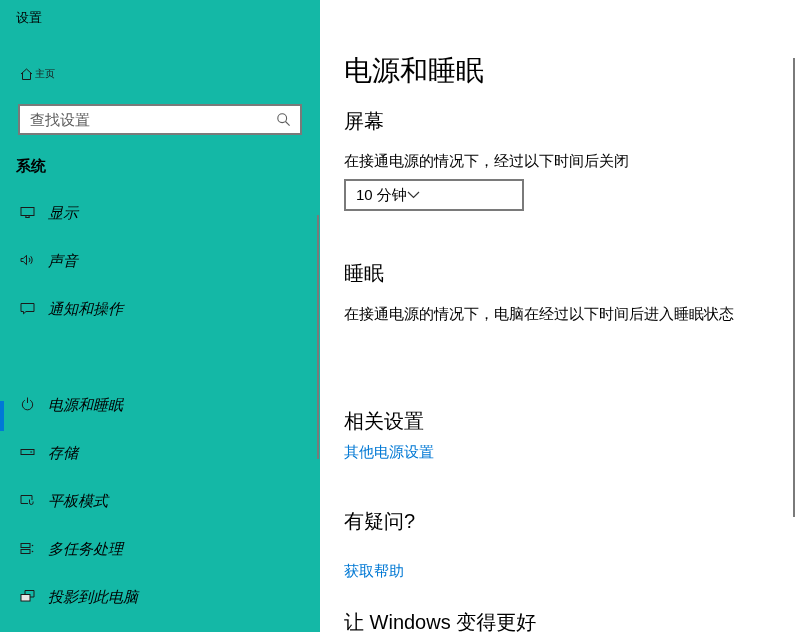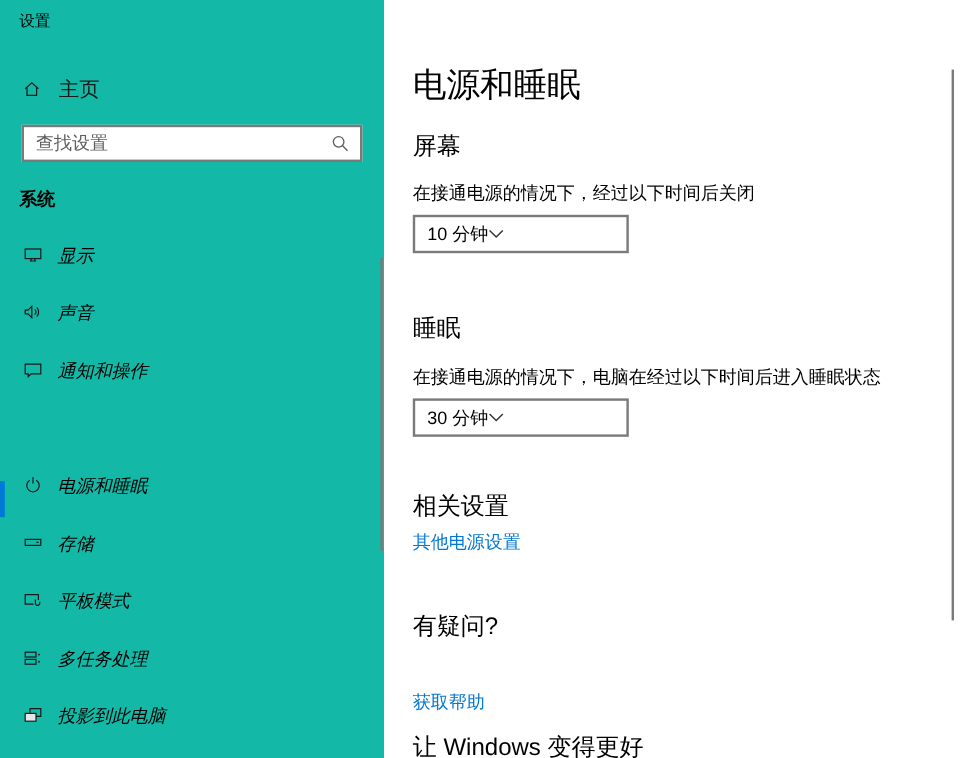--- a/index.html
+++ b/index.html
@@ -9,21 +9,21 @@
     background:#ffffff;color:#1a1a1a;
     -webkit-font-smoothing:antialiased;
   }
   .window{position:relative;width:800px;height:632px;background:#ffffff;}
 
   
   .sidebar{position:absolute;left:0;top:0;width:320px;height:632px;background:#14b8a6;}
   .app-title{position:absolute;left:16px;top:9px;font-size:13px;color:#000;}
   .home-row{position:absolute;left:0;top:56px;width:320px;height:36px;display:flex;align-items:center;cursor:default;}
   .home-row .nav-icon{margin-left:18px;}
-  .home-row .nav-label{margin-left:14px;font-size:17px;}
+  .home-row .nav-label{font-size:10px;}
   .searchbox{
     position:absolute;left:18px;top:104px;width:284px;height:31px;
     background:#ffffff;border:2px solid #7a7a7a;box-sizing:border-box;
     display:flex;align-items:center;
   }
   .searchbox input{
     flex:1;border:none;outline:none;background:transparent;
     font-family:inherit;font-size:15px;color:#1a1a1a;padding:0 0 0 10px;height:100%;
   }
   .searchbox input::placeholder{color:#5c5c5c;opacity:1;}
@@ -206,33 +206,25 @@
       <span class="dd-value">10 分钟</span>
       <span class="dd-chevron">
         <svg width="13" height="8" viewBox="0 0 13 8" fill="none" stroke="#333333" stroke-width="1.2">
           <path d="M1 1 L6.5 6.5 L12 1"></path>
         </svg>
       </span>
     </div>
 
     <div class="sec-title" style="top:260px">睡眠</div>
     <div class="sec-desc" style="top:305px">在接通电源的情况下，电脑在经过以下时间后进入睡眠状态</div>
-    <div class="dropdown" style="top:332px">
-      <span class="dd-value">30 分钟</span>
-      <span class="dd-chevron">
-        <svg width="13" height="8" viewBox="0 0 13 8" fill="none" stroke="#333333" stroke-width="1.2">
-          <path d="M1 1 L6.5 6.5 L12 1"></path>
-        </svg>
-      </span>
-    </div>
 
     <div class="sec-title" style="top:408px">相关设置</div>
     <a class="link" style="top:443px">其他电源设置</a>
 
     <div class="sec-title" style="top:508px">有疑问?</div>
-    <a class="link" style="top:576px">获取帮助</a>
+    <a class="link" style="top:562px">获取帮助</a>
 
     <div class="sec-title" style="top:609px">让 Windows 变得更好</div>
 
     <div class="main-scrollbar"></div>
   </div>
 
 </div>
 
 </body></html>

